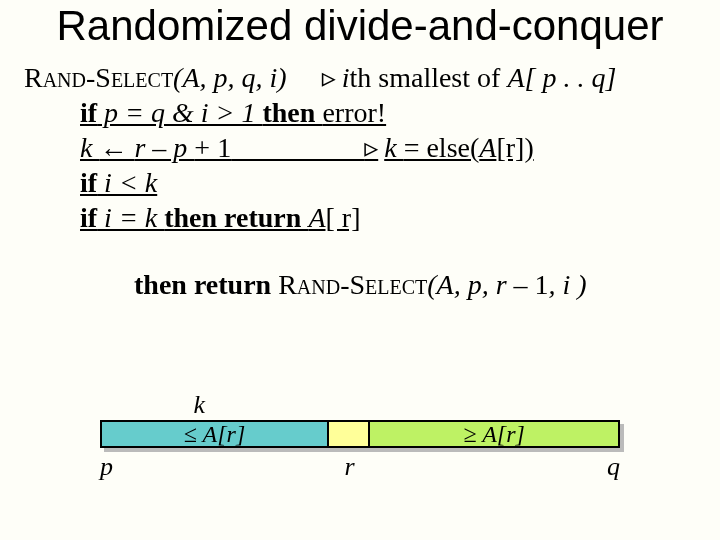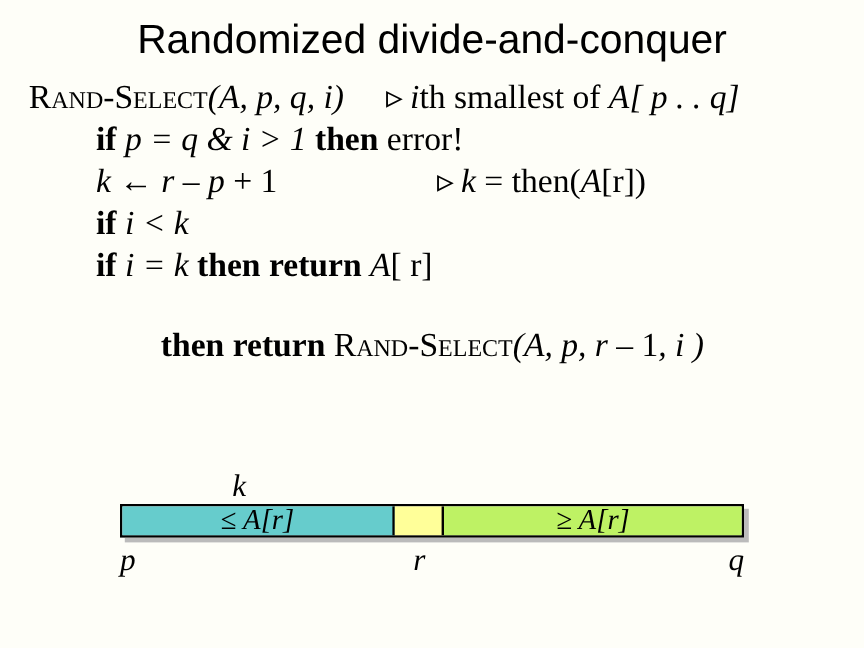--- a/index.html
+++ b/index.html
@@ -7,35 +7,35 @@
     width: 720px;
     height: 540px;
     background: #fefef8;
     font-family: Georgia, 'Times New Roman', serif;
     color: #000;
     position: relative;
     overflow: hidden;
   }
   .title {
     text-align: center;
-    font-size: 34px;
+    font-size: 42px;
     font-weight: normal;
     line-height: 1.05;
-    padding-top: 16px;
+    padding-top: 4px;
     padding-bottom: 12px;
     font-family: Arial, sans-serif;
   }
   .code-block {
     font-size: 28px;
     line-height: 1.25;
     padding-left: 24px;
     padding-right: 26px;
   }
   .line0 { padding-left: 0; }
-  .line-indent { padding-left: 56px; }
+  .line-indent { padding-left: 56px; text-decoration: underline; }
   .line-indent2 { padding-left: 110px; margin-top: 32px; }
   .sc { font-variant: small-caps; }
   .it { font-style: italic; }
   .bf { font-weight: bold; }
   .comment { color: #000; }
   .tri::before { content: "▹"; margin-right: 6px; font-style: normal; }
 
   .diagram {
     position: absolute;
     left: 100px;
@@ -118,21 +118,21 @@
   </div>
 
   <div class="line-indent">
     <span class="bf">if</span><span class="it">  p = q  &amp;  i &gt; 1 </span><span class="bf">then </span><span>error!</span>
   </div>
 
 
   <div class="line-indent">
     <span class="it">k </span><span>← </span><span class="it">r – p </span><span>+ 1</span>
     &nbsp;&nbsp;&nbsp;&nbsp;&nbsp;&nbsp;&nbsp;&nbsp;&nbsp;&nbsp;&nbsp;&nbsp;&nbsp;&nbsp;&nbsp;&nbsp;&nbsp;
-    <span class="comment tri"><span class="it">k </span><span>= then(</span><span class="it">A</span><span>[r])</span></span>
+    <span class="comment tri"><span class="it">k </span><span>= else(</span><span class="it">A</span><span>[r])</span></span>
   </div>
 
   <div class="line-indent">
     <span class="bf">if</span><span class="it">  i &lt; k</span>
   </div>
 
   <div class="line-indent">
     <span class="bf">if</span><span class="it">  i = k </span><span class="bf"> then return </span><span class="it">A</span><span>[ r]</span>
   </div>
 

